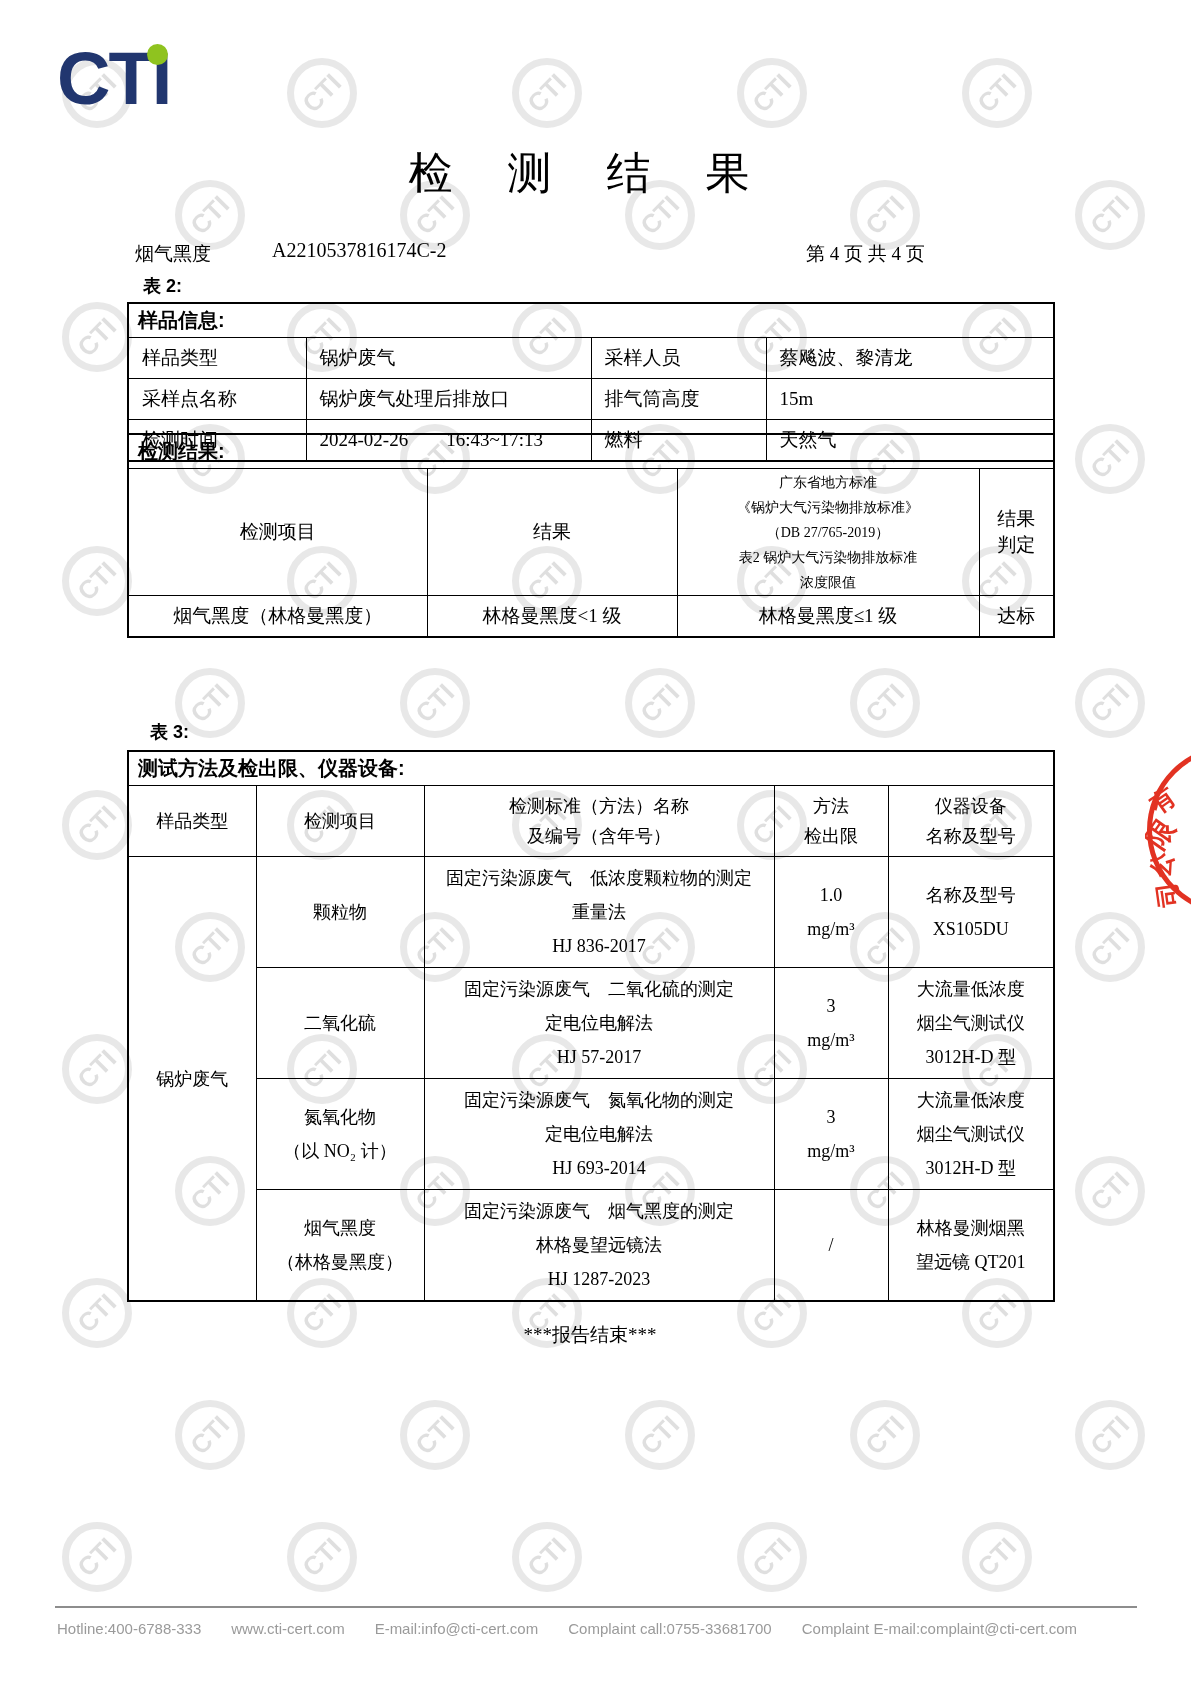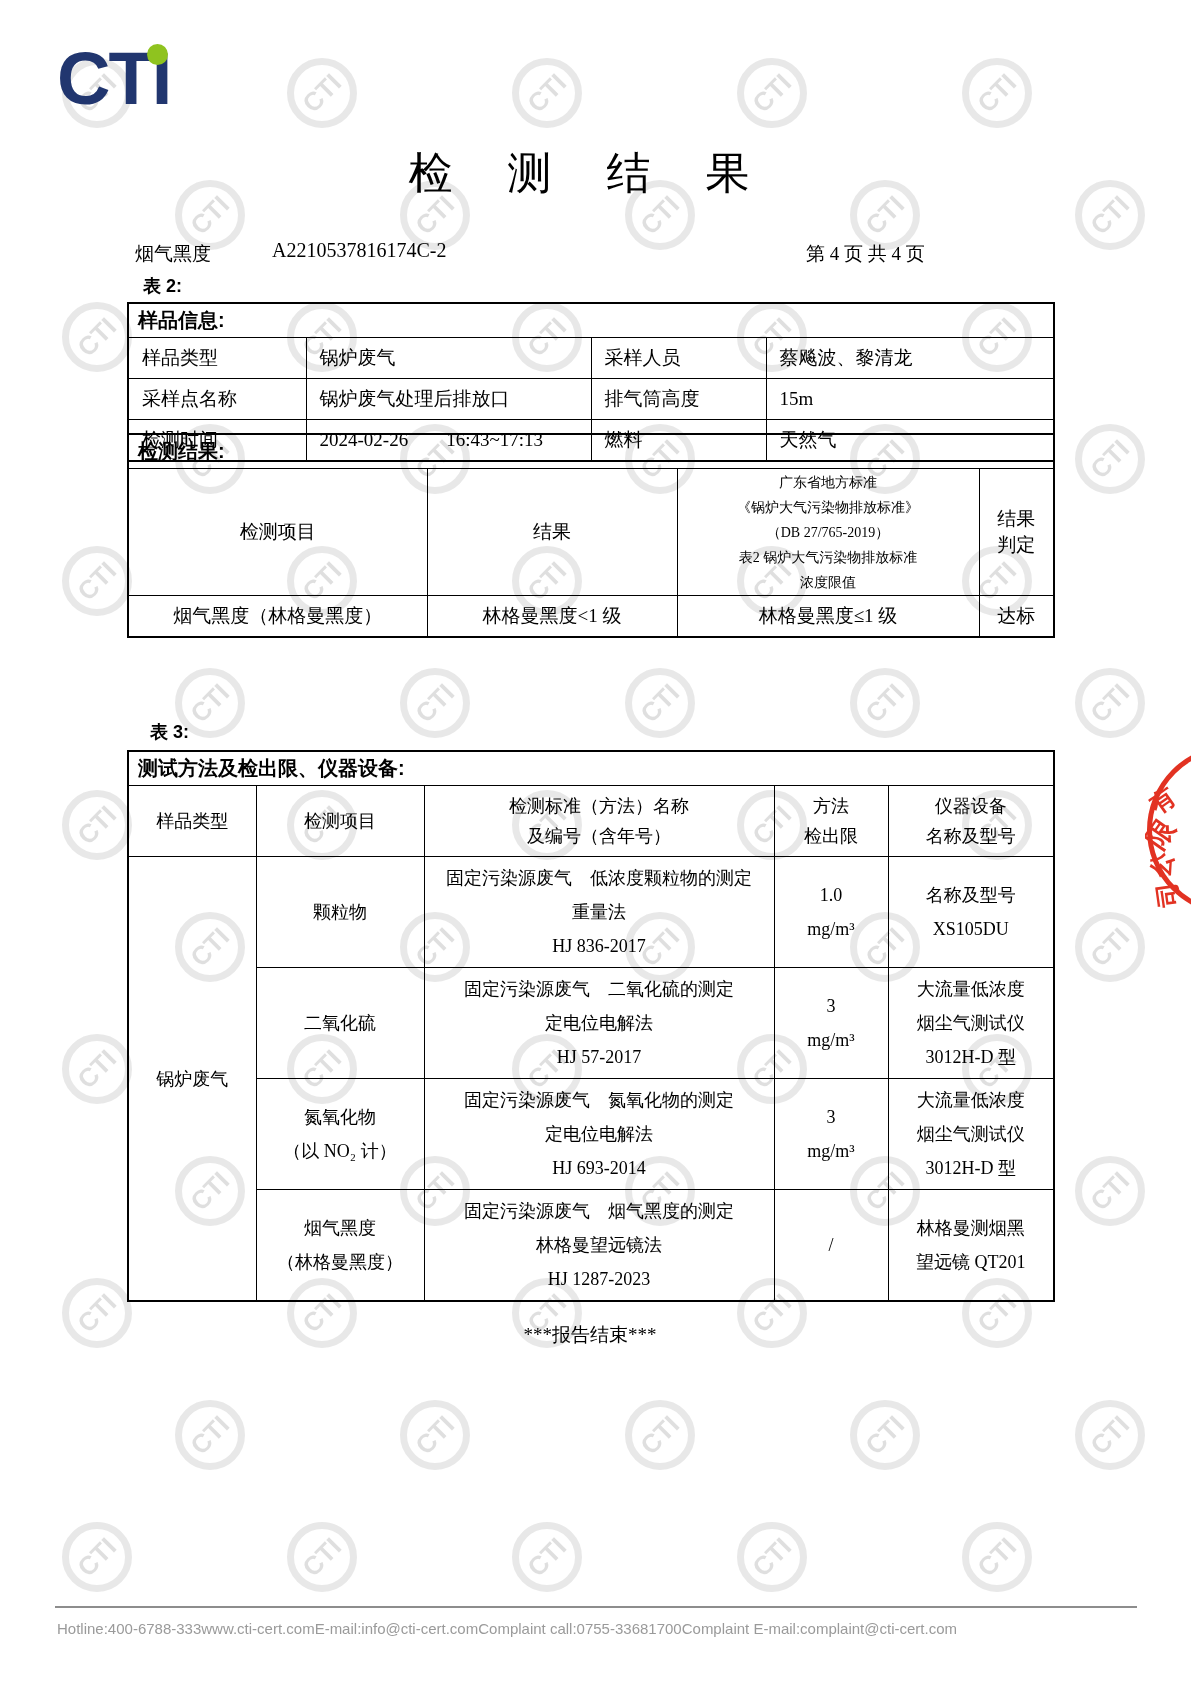--- a/index.html
+++ b/index.html
@@ -45,21 +45,21 @@
   .std div{line-height:25px;font-size:14px;}
   .jdg div{line-height:26px;}
   #tbl3{top:750px;}
   tr.hdr3 td{height:70px;font-size:18px;}
   tr.hdr3 div{line-height:30px;}
   tr.drow td{height:110px;font-size:18px;}
   tr.drow td div{line-height:34px;}
   
   .endnote{position:absolute;left:127px;width:926px;top:1322px;text-align:center;font-size:19px;}
   .f-line{position:absolute;left:55px;width:1082px;top:1606px;border-top:2px solid #8d8d8d;}
-  .footer{position:absolute;left:57px;top:1620px;width:1110px;display:flex;
+  .footer{position:absolute;left:57px;top:1620px;width:1110px;display:flex;gap:30px;
       font-family:"Liberation Sans",sans-serif;font-size:15px;color:#9a9a9a;white-space:nowrap;}
   
   .seal{position:absolute;right:0;top:740px;width:46px;height:170px;overflow:hidden;z-index:2;}
   .seal-circle{position:absolute;left:2px;top:5px;width:160px;height:160px;
       border:5px solid #e23222;border-radius:50%;}
   .seal-ch{position:absolute;color:#e23222;font-weight:bold;font-size:25px;}
   .sc0{left:5px;top:44px;transform:rotate(-35deg);}
   .sc1{left:2px;top:75px;transform:rotate(-55deg);font-size:28px;}
   .sc2{left:4px;top:108px;transform:rotate(-78deg);}
   .sc3{left:10px;top:138px;transform:rotate(-98deg);}

